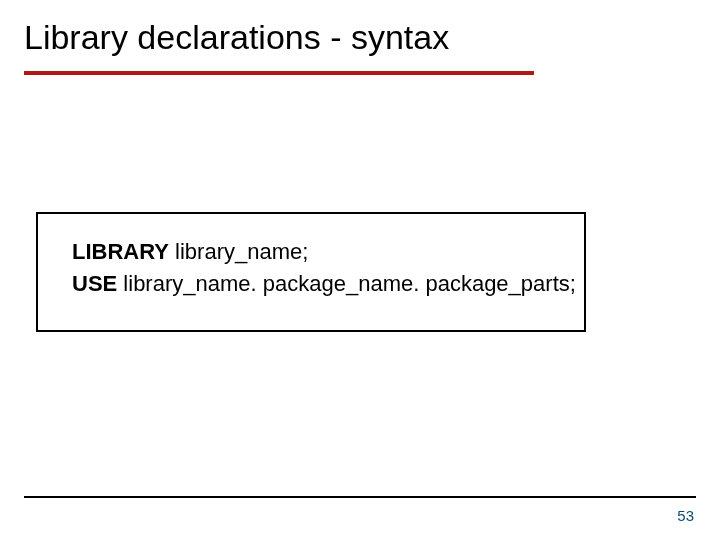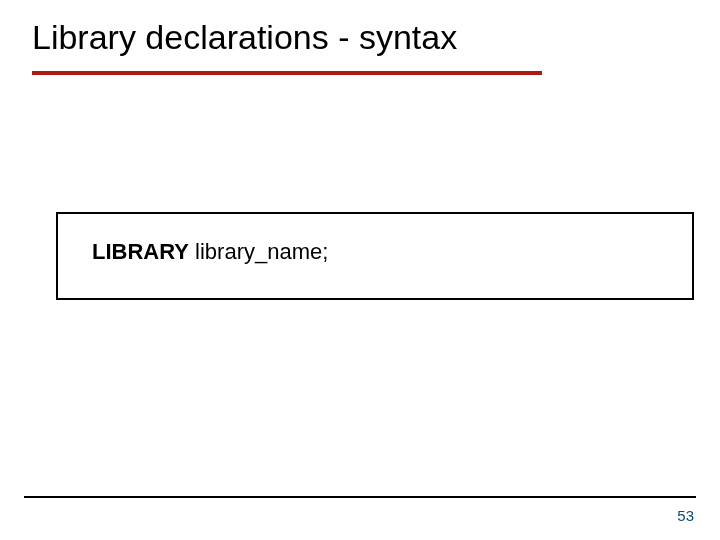--- a/index.html
+++ b/index.html
@@ -6,40 +6,40 @@
   html, body { width: 720px; height: 540px; overflow: hidden; }
   body {
     background: #ffffff;
     font-family: Arial, Helvetica, sans-serif;
     position: relative;
   }
   .slide {
     width: 720px;
     height: 540px;
     position: relative;
-    padding: 18px 24px 0 32px;
+    padding: 18px 24px 0 24px;
   }
   .title {
     font-size: 34px;
     color: #000000;
     font-weight: 400;
     letter-spacing: 0px;
     padding-bottom: 12px;
   }
   .title-rule {
     height: 4px;
     background: #b01813;
     width: 510px;
     margin-top: 2px;
   }
   .code-box {
     position: absolute;
-    left: 56px;
+    left: 36px;
     top: 212px;
-    width: 638px;
+    width: 550px;
     border: 2px solid #000000;
     padding: 22px 20px 30px 34px;
   }
   .code-line {
     font-size: 22px;
     color: #000000;
     line-height: 1.45;
     white-space: nowrap;
   }
   .kw { font-weight: 700; }
@@ -63,17 +63,20 @@
 <body>
 
 <div class="slide">
   <div class="title">Library declarations - syntax</div>
   <div class="title-rule"></div>
 
   <div class="code-box">
     <div class="code-line">
       <span class="kw">LIBRARY</span><span>  library_name;</span>
     </div>
+    <div class="code-line">
+      <span class="kw">USE</span><span> library_name. package_name. package_parts;</span>
+    </div>
   </div>
 
   <div class="footer-rule"></div>
   <div class="page-num">53</div>
 </div>
 
 </body></html>

